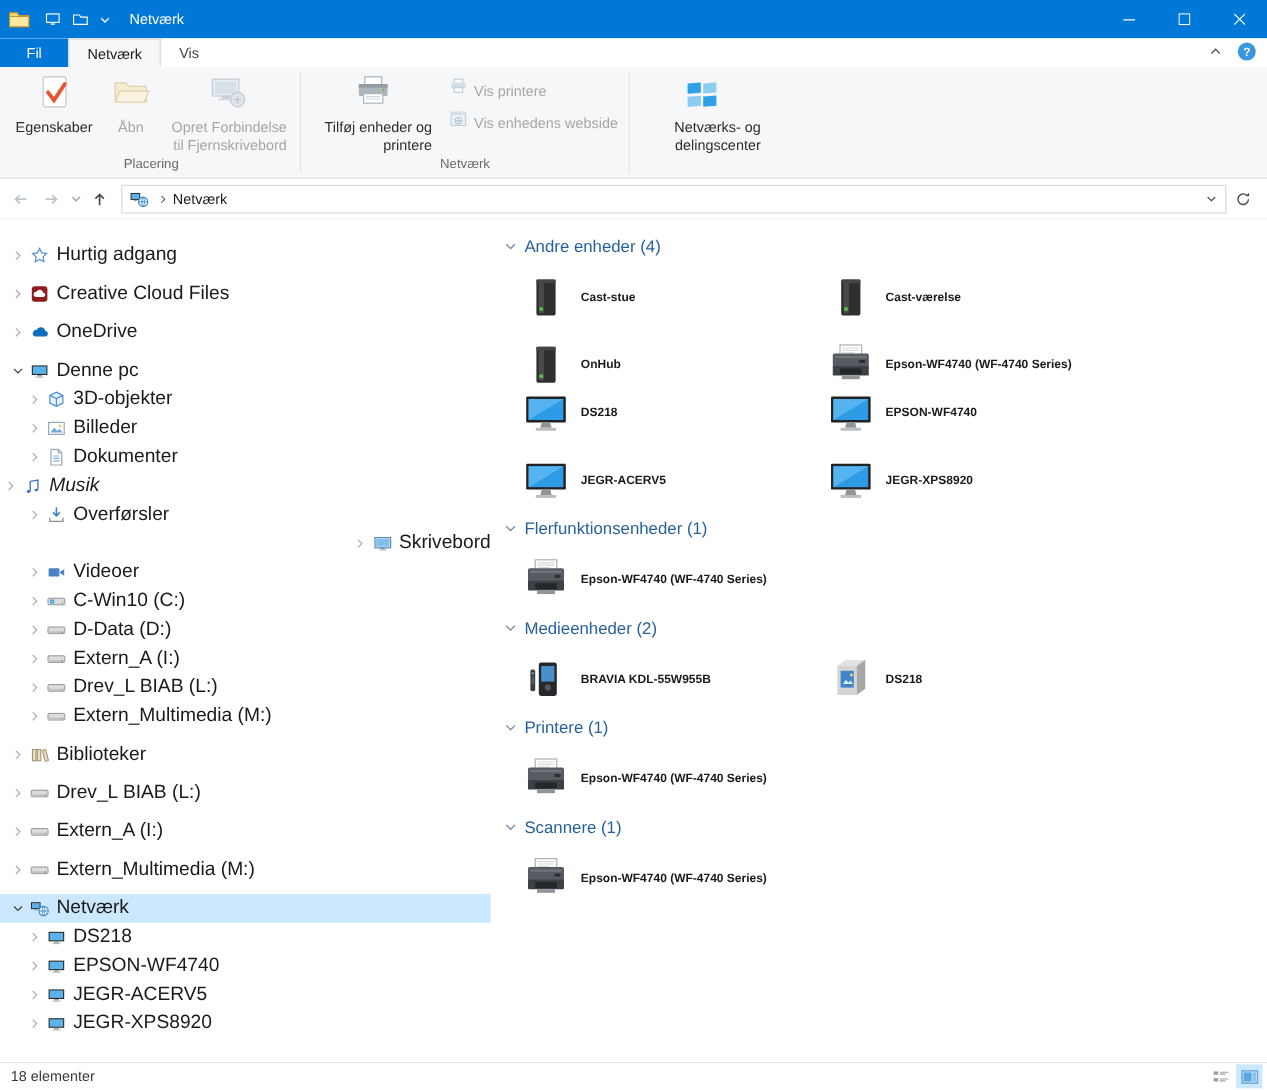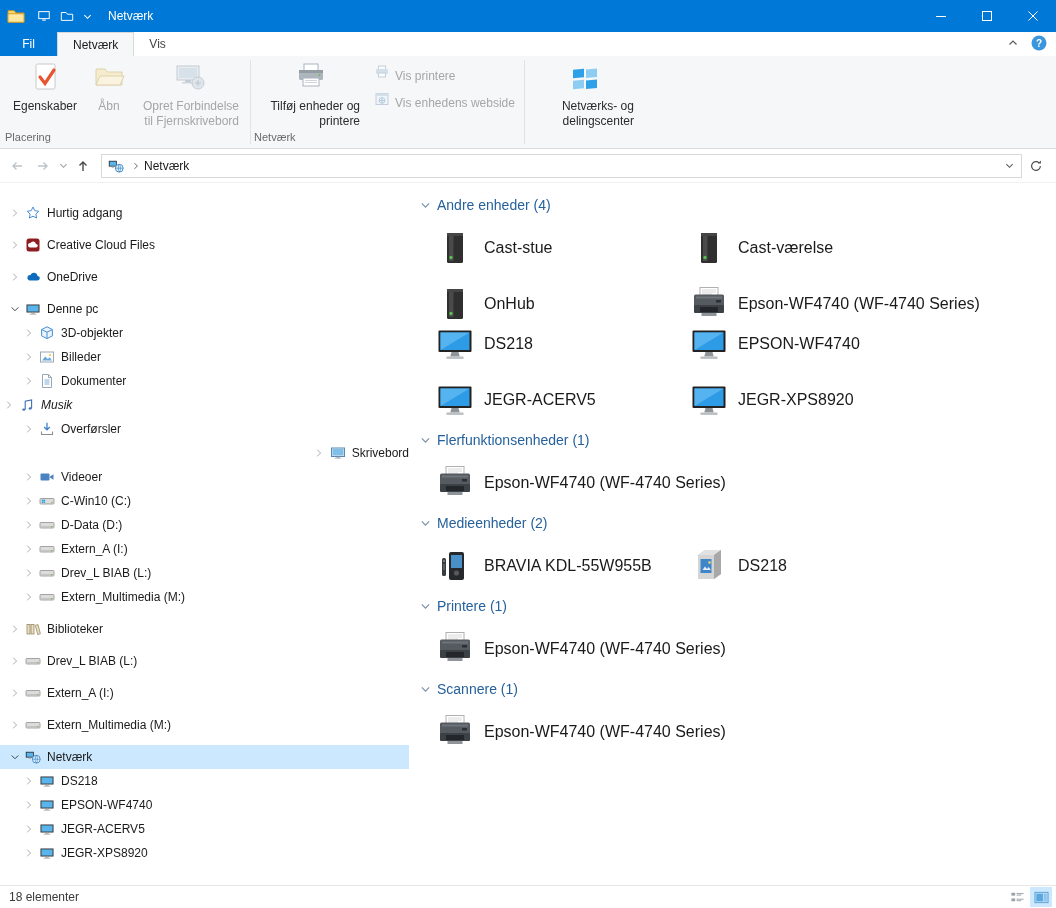--- a/index.html
+++ b/index.html
@@ -23,21 +23,21 @@
   
   .ribbon{flex:0 0 92px;background:#f6f7f8;border-bottom:1px solid #dadbdc;display:flex;padding-left:3px;}
   .rgroup{display:flex;flex-direction:column;padding:1px 2px 0;}
   .rbuttons{flex:1;display:flex;align-items:flex-start;}
   .rb-big{display:flex;flex-direction:column;align-items:center;text-align:right;padding:4px 7px 2px;margin:0 1px;cursor:default;}
   .rb-label{margin-top:3px;line-height:1.25;font-size:12px;color:#2b2b2b;max-width:98px;}
   .rb-big.disabled .rb-label{color:#a6a6a6;}
   .rb-smalls{display:flex;flex-direction:column;gap:8px;margin:7px 6px 0;}
   .rb-small{display:flex;align-items:flex-end;gap:5px;font-size:12px;color:#2b2b2b;cursor:default;}
   .rb-small.disabled{color:#a6a6a6;}
-  .rgroup-label{height:17px;text-align:left;font-size:11px;color:#6a6a6a;}
+  .rgroup-label{height:17px;text-align:center;font-size:11px;color:#6a6a6a;}
   .rsep{width:1px;background:#e2e3e4;margin:4px 1px;}
   
   .addressrow{flex:0 0 34px;background:#fff;display:flex;align-items:center;padding:0 8px 0 4px;border-bottom:1px solid #f0f0f0;}
   .nav-btn{width:26px;height:26px;display:flex;align-items:center;justify-content:center;cursor:default;}
   .nav-chev{width:14px;height:26px;display:flex;align-items:center;justify-content:center;cursor:default;}
   .addr-box{flex:1;height:24px;border:1px solid #d9d9d9;display:flex;align-items:center;background:#fff;margin:0 2px 0 5px;}
   .addr-icon{margin:0 4px 0 6px;display:flex;}
   .addr-chev{display:flex;margin:0 2px;}
   .addr-text{font-size:12px;color:#1a1a1a;}
   .addr-drop{margin-left:auto;display:flex;padding:0 7px;cursor:default;}
@@ -48,31 +48,31 @@
   
   .main{flex:1;display:flex;overflow:hidden;background:#fff;}
   .sidebar{flex:0 0 409px;width:409px;padding-top:10px;overflow:hidden;}
   .tree-row{height:24px;display:flex;align-items:center;cursor:default;}
   .tree-row.root{margin-top:8px;}
   .tree-row.selected{background:#cce8ff;}
   .tree-chev{width:17px;display:flex;justify-content:center;}
   .tree-chev svg{width:14px;height:14px;}
   .tree-icon{width:16px;height:16px;margin:0 6px 0 2px;display:flex;}
   .tree-icon svg{width:16px;height:16px;}
-  .tree-label{font-size:12px;white-space:nowrap;}
+  .tree-label{font-size:16px;white-space:nowrap;}
   .content{flex:1;padding-top:2px;overflow:hidden;}
   .cgroup-header{display:flex;align-items:center;padding-left:10px;margin:12px 0 15px;cursor:default;}
   .gh-chev{width:14px;display:flex;margin-right:4px;}
   .gh-chev svg{width:13px;height:13px;}
   .gh-label{font-size:14px;color:#26619c;}
   .tiles{display:grid;grid-template-columns:254px 254px;row-gap:16px;padding-left:26px;}
   .tile{display:flex;align-items:center;height:40px;cursor:default;}
   .tile-icon{flex:0 0 40px;width:40px;height:40px;display:flex;}
   .tile-icon svg{width:40px;height:40px;}
-  .tile-label{margin-left:9px;font-size:16px;white-space:nowrap;}
+  .tile-label{margin-left:9px;font-size:10px;white-space:nowrap;font-weight:bold;}
   
   .statusbar{flex:0 0 23px;border-top:1px solid #e6e6e6;display:flex;align-items:center;padding:0 4px 0 9px;background:#fff;}
   .status-text{font-size:12px;color:#3a3a3a;}
   .view-btns{margin-left:auto;display:flex;align-items:center;gap:2px;}
   .view-btn{width:22px;height:20px;display:flex;align-items:center;justify-content:center;cursor:default;}
   .view-btn svg{width:15px;height:15px;}
   .view-btn.active{background:#cce8ff;}
 </style>
 </head>
 <body>

